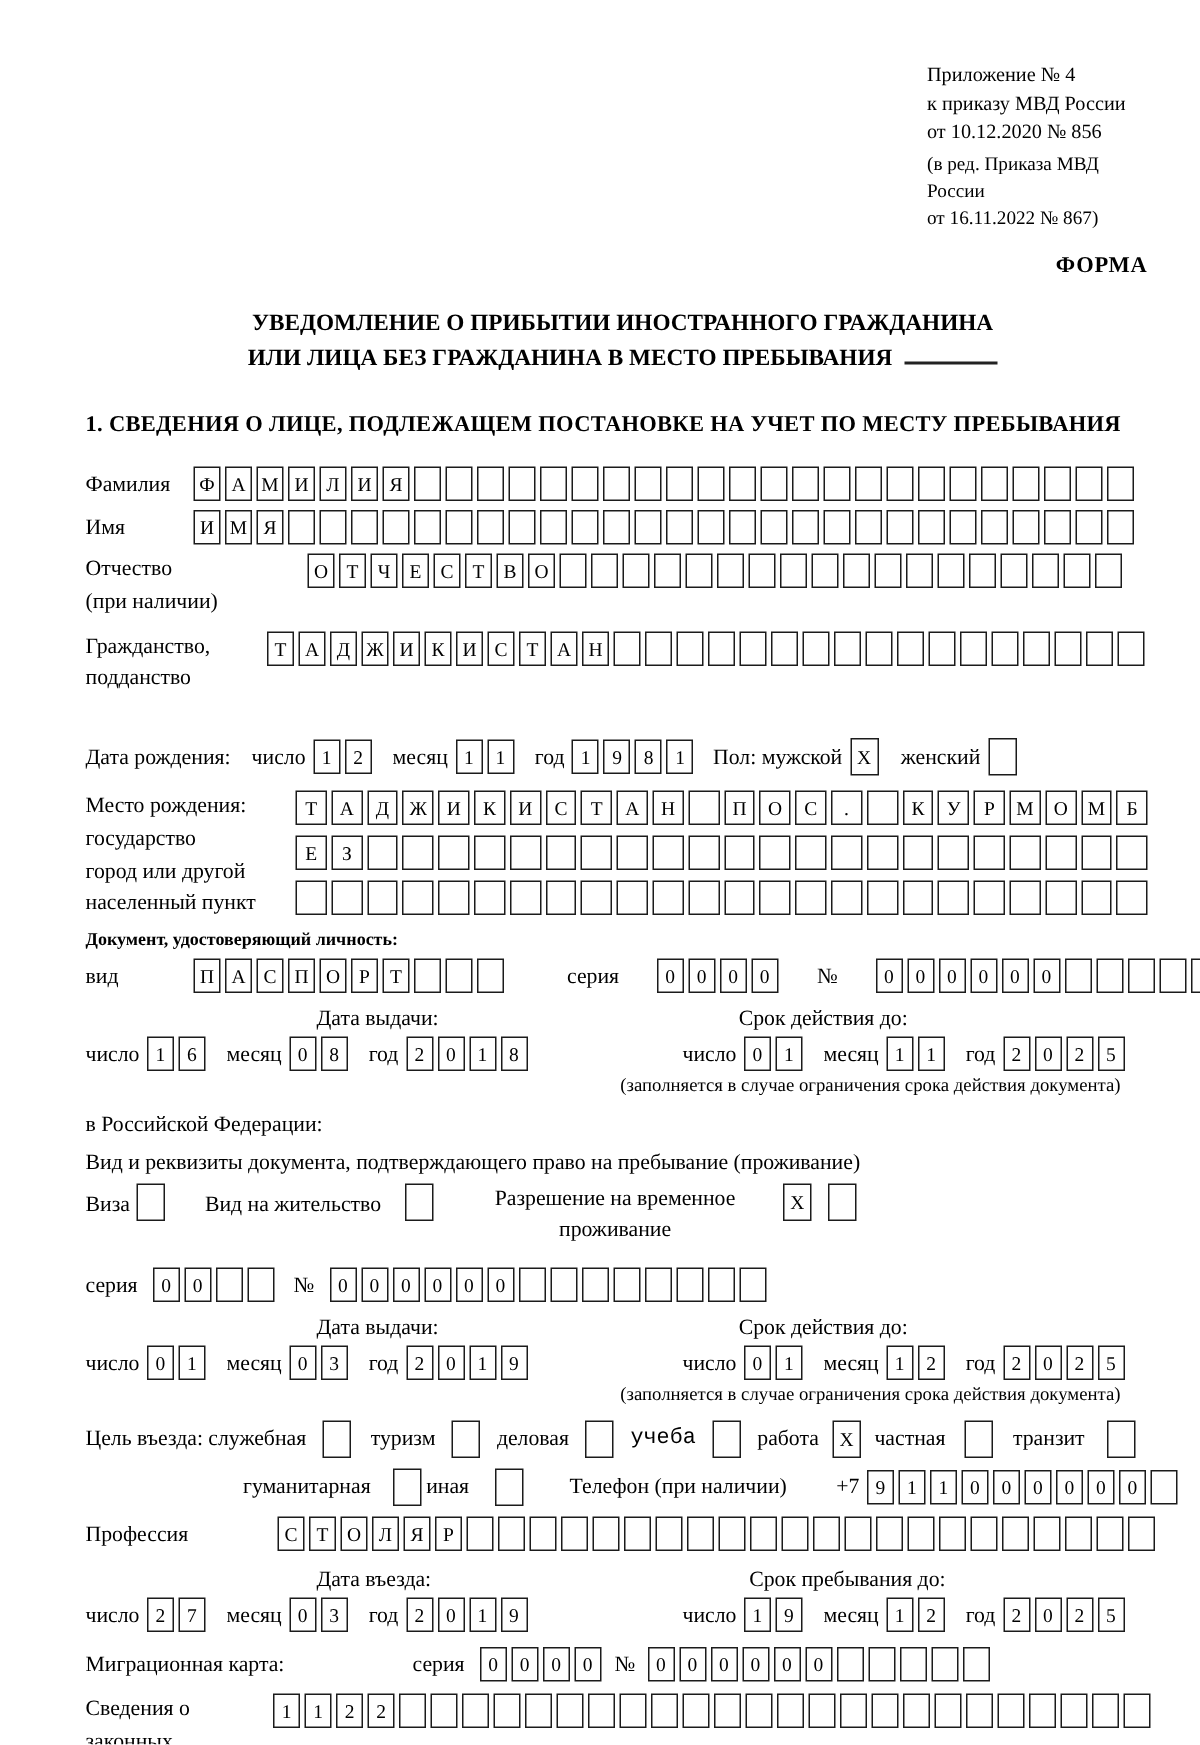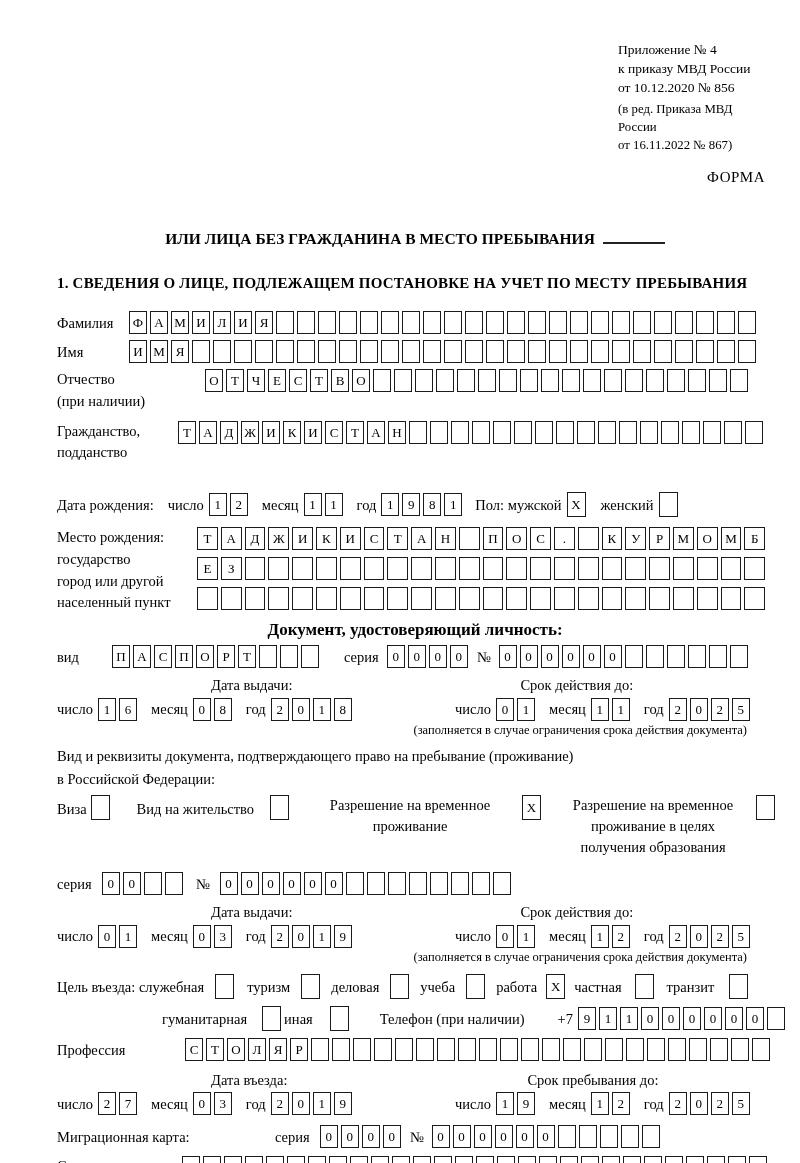--- a/index.html
+++ b/index.html
@@ -5,41 +5,41 @@
   html,body{margin:0;padding:0;background:#ffffff;}
   .page{
     width:800px;height:1163px;box-sizing:border-box;overflow:hidden;
     background:#fff;color:#000;
     padding:40px 27px 10px 57px;
     font-family:"Liberation Serif","DejaVu Serif",serif;
     font-size:14.5px;line-height:1.25;
   }
   .appendix{margin-left:561px;font-size:13.5px;line-height:1.42;}
   .appendix .edit{font-size:12.8px;margin-top:4px;line-height:1.4;}
-  .forma{text-align:right;font-weight:normal;font-size:15px;margin:13px 8px 0 0;letter-spacing:.5px;}
+  .forma{text-align:right;font-weight:bold;font-size:15px;margin:13px 8px 0 0;letter-spacing:.5px;}
   .title{text-align:center;font-weight:bold;font-size:15.5px;line-height:1.5;margin-top:17px;}
   .title-underline{display:inline-block;width:62px;border-bottom:2px solid #222;margin-left:8px;vertical-align:baseline;}
   .section-heading{font-weight:bold;font-size:15px;margin:24px 0 18px 0;letter-spacing:.2px;}
   .row{display:flex;align-items:flex-start;margin-bottom:6px;}
   .lbl{font-size:14.5px;padding-top:3px;flex:none;}
   .lbl2{font-size:14.5px;line-height:1.5;flex:none;}
   .cells{display:flex;flex:none;}
   .cell{
     box-sizing:border-box;flex:none;width:18px;height:23px;
     border:1.5px solid #1b1b1b;margin-right:3px;background:#fff;
     display:flex;align-items:center;justify-content:center;
     font-size:13px;line-height:1;
   }
   .wide .cell{width:20.8px;}
   .cb{width:19px;height:25px;}
   .stackrows .cells{margin-bottom:7px;}
   .w72{width:72px;}  .w121{width:121px;} .w140{width:140px;} .w148{width:148px;}
   .w50{width:50px;}  .w128{width:128px;} .w125{width:125px;} .w195{width:195px;}
-  .doc-heading{text-align:center;font-weight:bold;font-size:17px;margin:2px 0 5px 0;}
-  .date-heads{display:flex;font-size:14.5px;margin-bottom:3px;gap:28px;}
+  .doc-heading{font-weight:bold;font-size:12px;margin:2px 0 5px 0;}
+  .date-heads{display:flex;font-size:14.5px;margin-bottom:3px;}
   .date-row{display:flex;align-items:center;margin-bottom:2px;}
   .dgroup{display:flex;align-items:center;flex:none;}
   .left398{width:398px;}
   .dlbl{margin-right:5px;flex:none;}
   .gl{margin-left:11px;}
   .note{font-size:12.5px;text-align:right;padding-right:26px;margin-bottom:9px;}
   .plain{font-size:14.5px;margin-bottom:5px;}
   .stack{display:inline-block;text-align:center;font-size:14.5px;line-height:1.45;flex:none;}
 </style>
 </head>
@@ -53,21 +53,21 @@
     <div>от 10.12.2020 № 856</div>
     <div class="edit">
       <div>(в ред. Приказа МВД России</div>
       <div>от 16.11.2022 № 867)</div>
     </div>
   </div>
 
   <div class="forma">ФОРМА</div>
 
   <div class="title">
-    <br>
+    <span>УВЕДОМЛЕНИЕ О ПРИБЫТИИ ИНОСТРАННОГО ГРАЖДАНИНА</span><br>
     <span>ИЛИ ЛИЦА БЕЗ ГРАЖДАНИНА В МЕСТО ПРЕБЫВАНИЯ</span><span class="title-underline"></span>
   </div>
 
   <div class="section-heading">1. СВЕДЕНИЯ О ЛИЦЕ, ПОДЛЕЖАЩЕМ ПОСТАНОВКЕ НА УЧЕТ ПО МЕСТУ ПРЕБЫВАНИЯ</div>
 
   <div class="row">
     <div class="lbl w72">Фамилия</div>
     <div class="cells">
         <span class="cell">Ф</span>
         <span class="cell">А</span>
@@ -319,21 +319,21 @@
           <span class="cell"></span>
           <span class="cell"></span>
           <span class="cell"></span>
           <span class="cell"></span>
         </div>
     </div>
   </div>
 
   <div class="doc-heading">Документ, удостоверяющий личность:</div>
 
-  <div class="row" style="align-items:center;margin-bottom:8px;">
+  <div class="row" style="align-items:center;margin-bottom:8px;gap:17px;">
     <span class="dlbl w50">вид</span>
     <span class="cells">
         <span class="cell">П</span>
         <span class="cell">А</span>
         <span class="cell">С</span>
         <span class="cell">П</span>
         <span class="cell">О</span>
         <span class="cell">Р</span>
         <span class="cell">Т</span>
         <span class="cell"></span>
@@ -403,31 +403,30 @@
       <span class="cells">
           <span class="cell">2</span>
           <span class="cell">0</span>
           <span class="cell">2</span>
           <span class="cell">5</span>
         </span>
     </div>
   </div>
   <div class="note">(заполняется в случае ограничения срока действия документа)</div>
 
+  <div class="plain" style="margin-bottom:7px;">в Российской Федерации:</div>
   <div class="plain">Вид и реквизиты документа, подтверждающего право на пребывание (проживание)</div>
-  <div class="plain" style="margin-bottom:7px;">в Российской Федерации:</div>
 
   <div class="row" style="margin-bottom:14px;font-family:Liberation Serif, serif;">
     <span class="lbl" style="padding-top:5px;">Виза</span>
     <span class="cell cb" style="margin-left:4px;"></span>
     <span class="lbl" style="padding-top:5px;margin-left:24px;">Вид на жительство</span>
     <span class="cell cb" style="margin-left:16px;"></span>
     <span class="stack" style="width:208px;margin-left:14px;text-align:center;">Разрешение на временное проживание</span>
     <span class="cell cb" style="margin-left:8px;">X</span>
-    <span class="stack" style="width:190px;margin-left:14px;">Разрешение на временное проживание в целях получения образования</span>
     <span class="cell cb" style="margin-left:8px;"></span>
   </div>
 
   <div class="row" style="align-items:center;margin-bottom:8px;">
     <span class="dlbl" style="margin-right:10px;">серия</span>
     <span class="cells">
         <span class="cell">0</span>
         <span class="cell">0</span>
         <span class="cell"></span>
         <span class="cell"></span>
@@ -497,21 +496,21 @@
   </div>
   <div class="note">(заполняется в случае ограничения срока действия документа)</div>
 
   <div class="row" style="align-items:center;margin-bottom:7px;">
     <span class="dlbl">Цель въезда: служебная</span>
     <span class="cell cb" style="margin-left:6px;"></span>
     <span class="dlbl" style="margin-left:10px;">туризм</span>
     <span class="cell cb" style="margin-left:6px;"></span>
     <span class="dlbl" style="margin-left:8px;">деловая</span>
     <span class="cell cb" style="margin-left:6px;"></span>
-    <span class="dlbl" style="margin-left:8px;">учеба</span>
+    <span class="dlbl" style="margin-left:8px;font-family:Liberation Mono, monospace;">учеба</span>
     <span class="cell cb" style="margin-left:6px;"></span>
     <span class="dlbl" style="margin-left:8px;">работа</span>
     <span class="cell cb" style="margin-left:4px;">X</span>
     <span class="dlbl" style="margin-left:6px;">частная</span>
     <span class="cell cb" style="margin-left:8px;"></span>
     <span class="dlbl" style="margin-left:10px;">транзит</span>
     <span class="cell cb" style="margin-left:10px;"></span>
   </div>
 
   <div class="row" style="align-items:center;margin-bottom:7px;">

